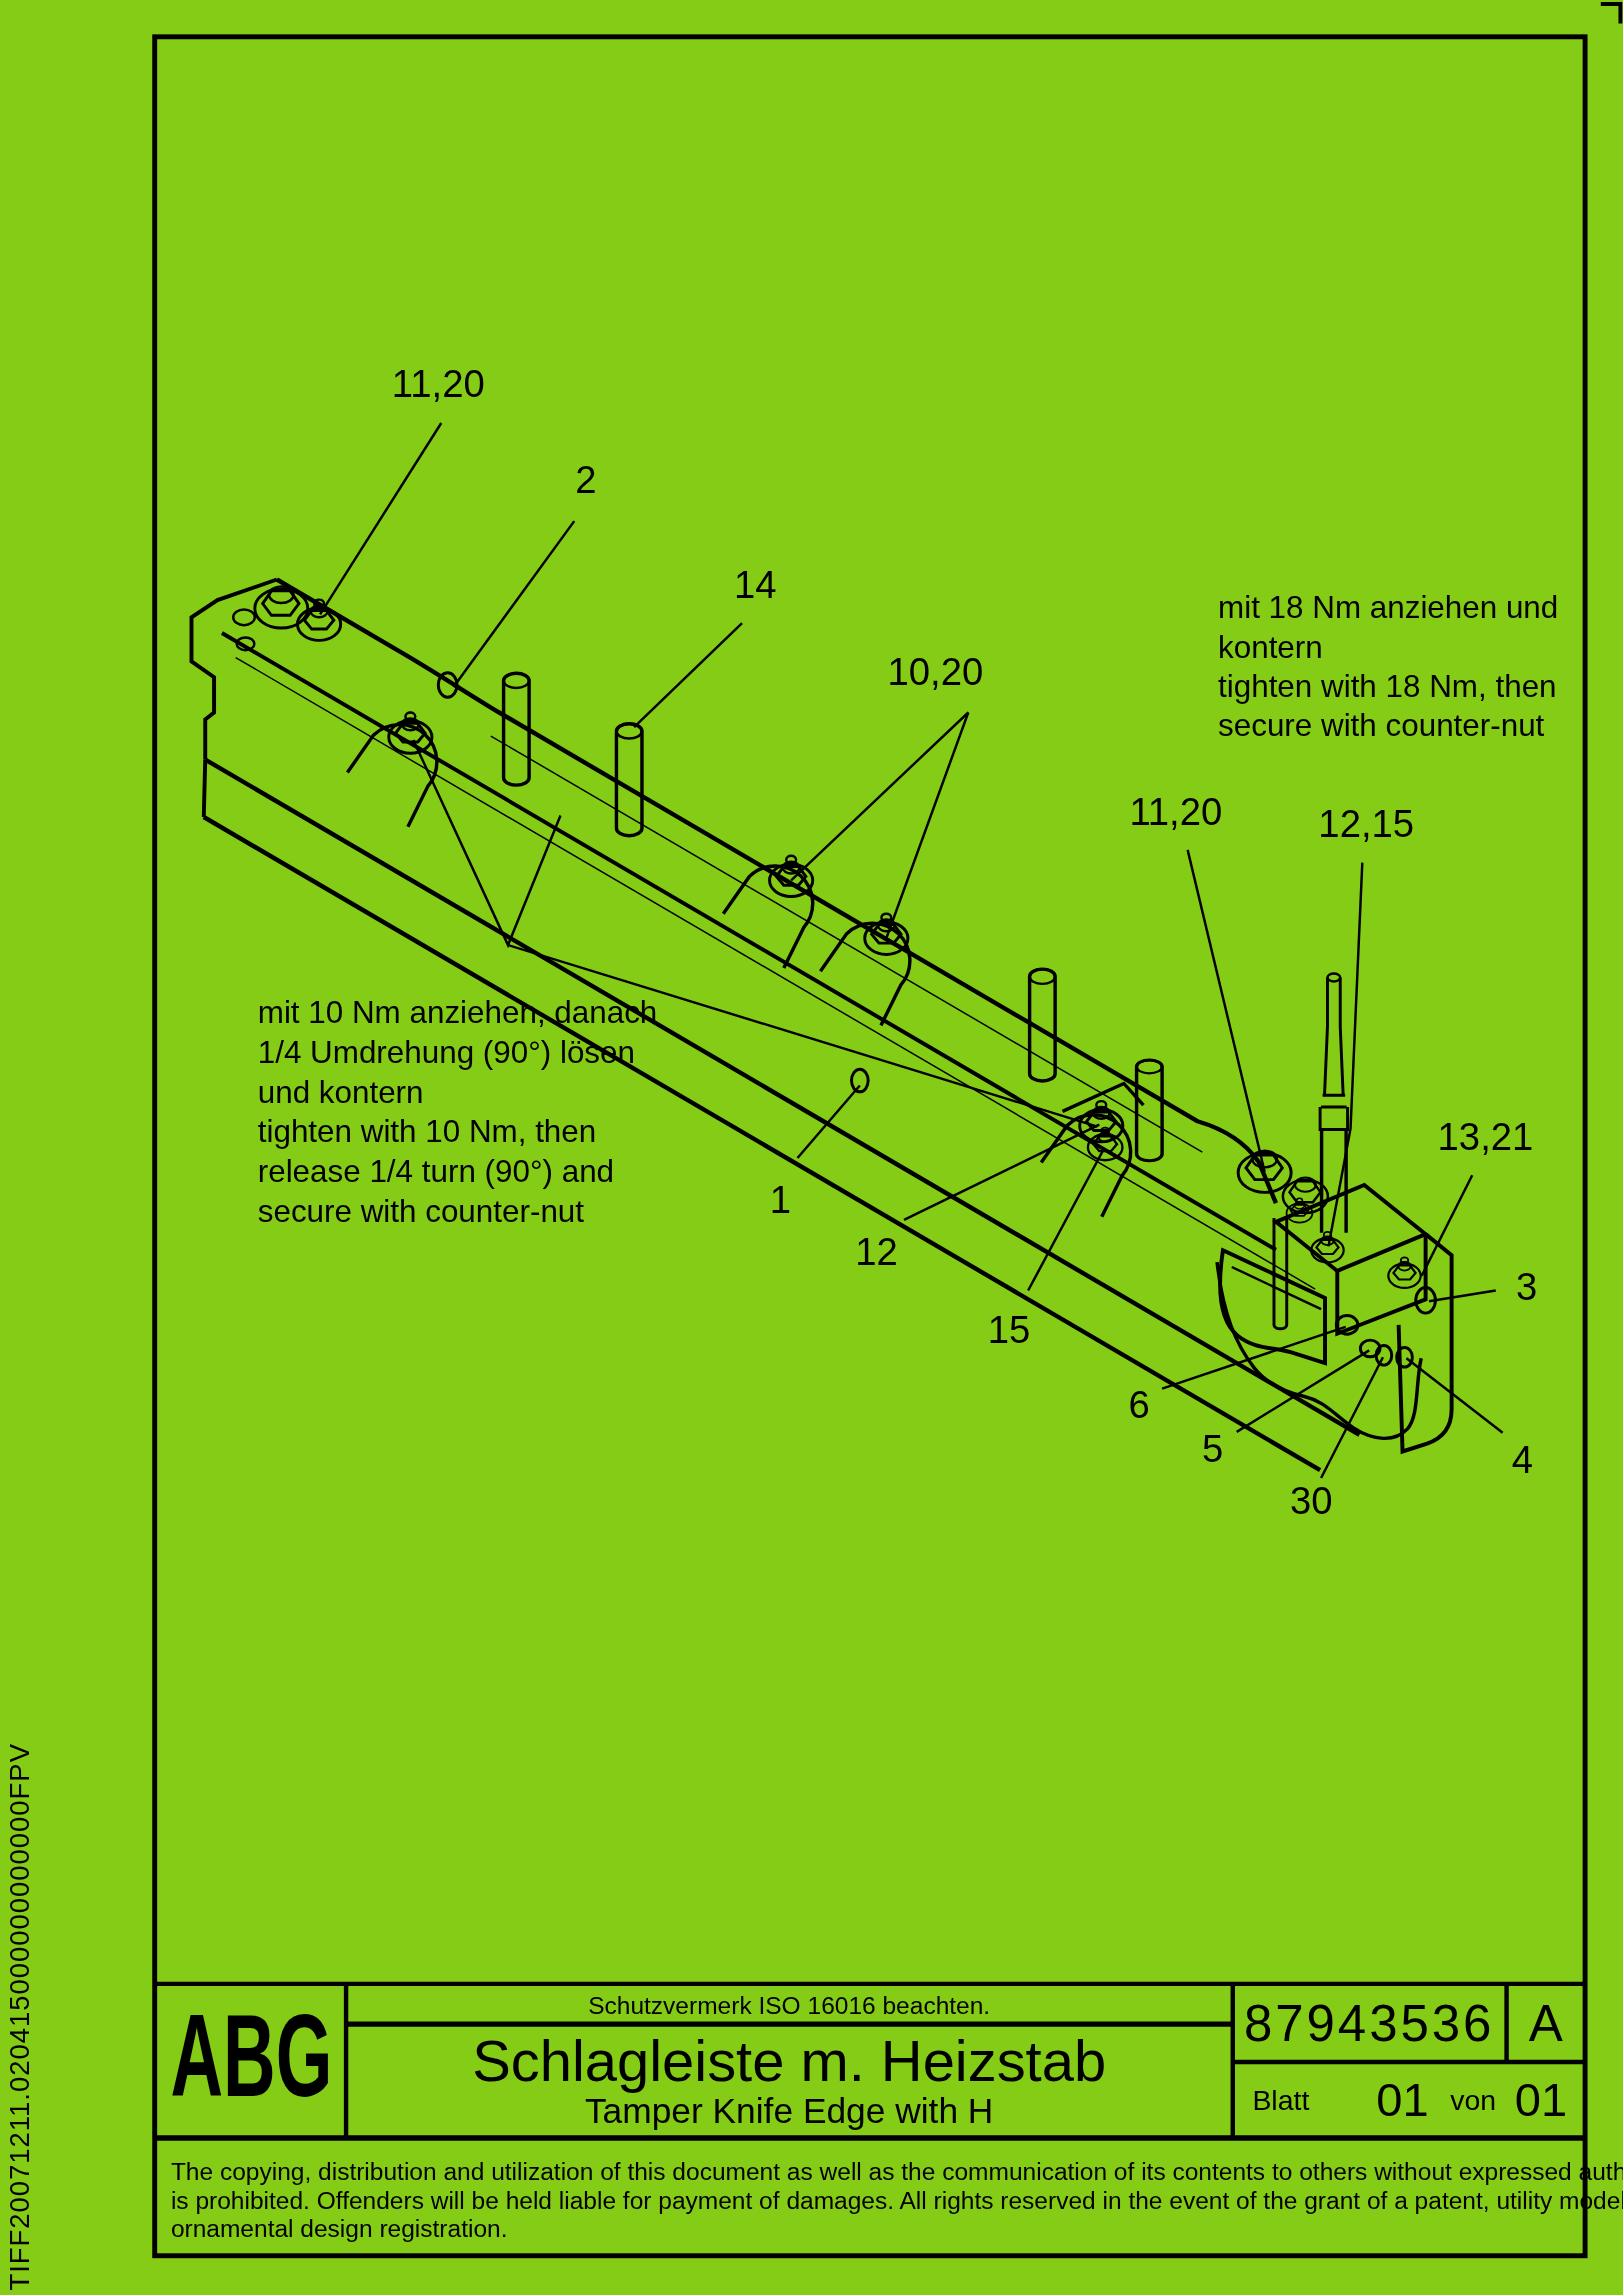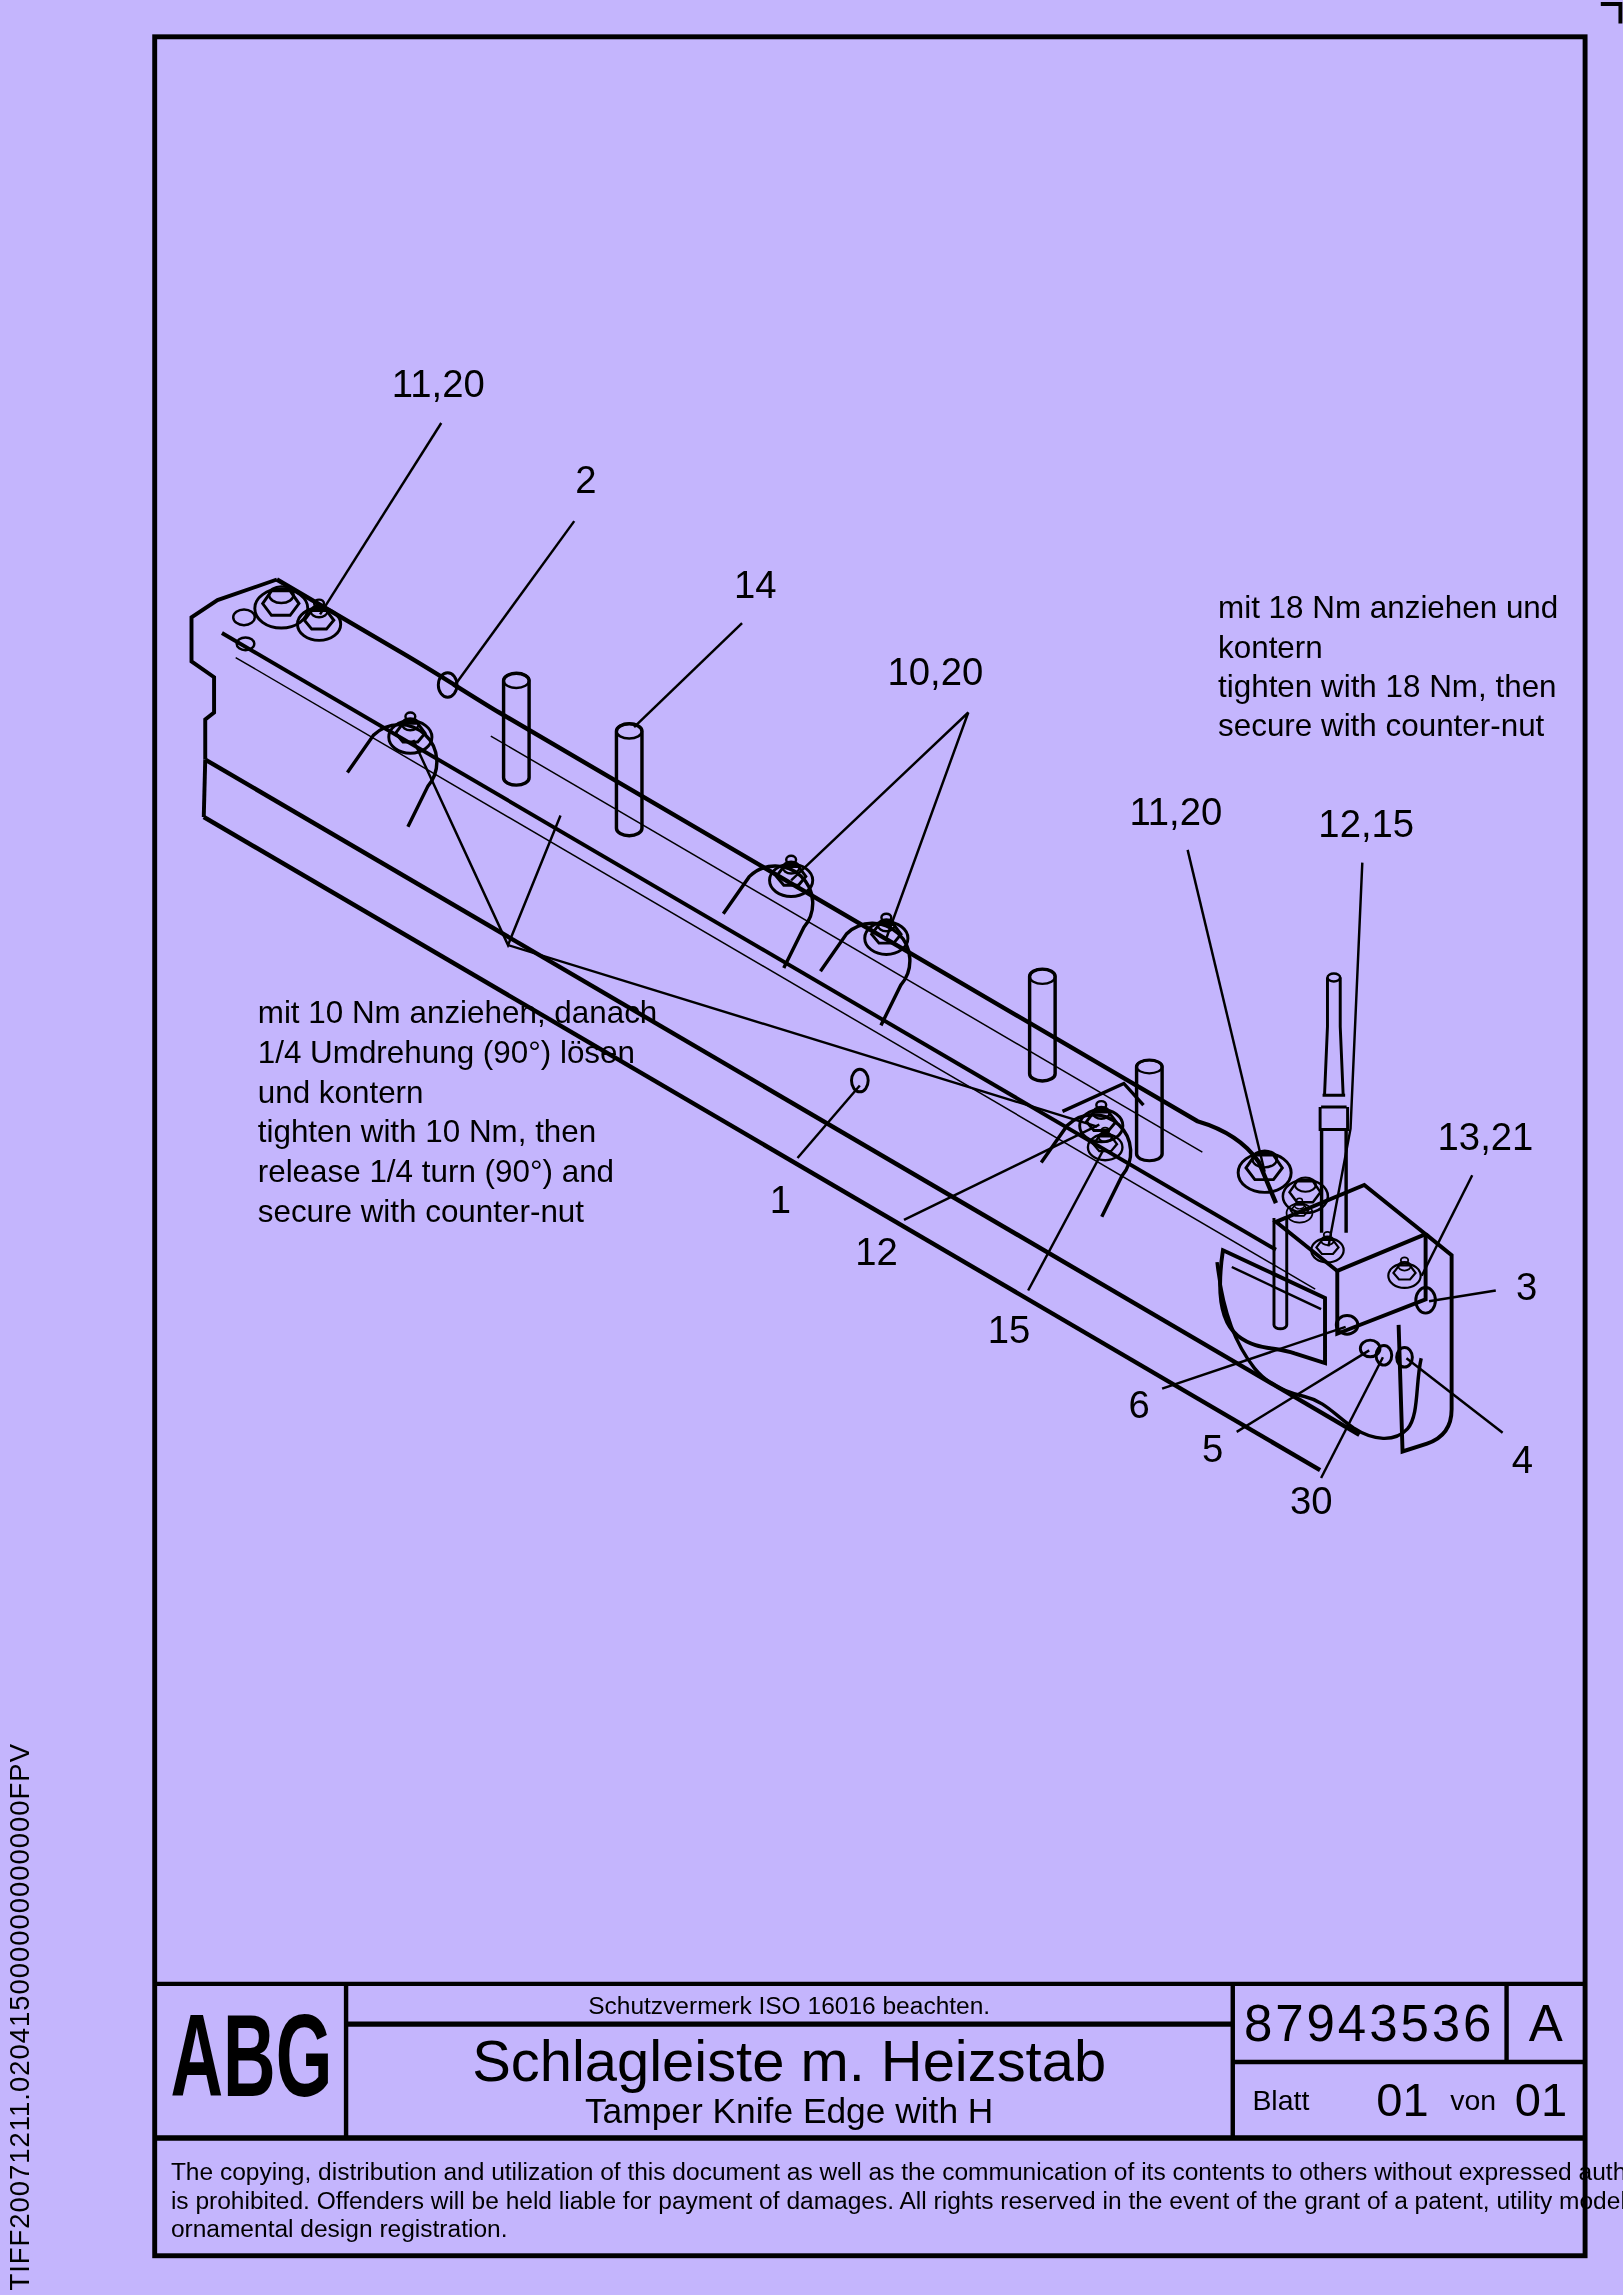--- a/index.html
+++ b/index.html
@@ -1,16 +1,16 @@
 <!DOCTYPE html>
 <html style="font-size:7.9px"><head>
 <meta charset="utf-8">
 <style>
   html,body{margin:0;padding:0;background:#ffffff;}
-  .page{position:relative;width:1623px;height:2295px;background:#c4b5fd;overflow:hidden;
+  .page{position:relative;width:1623px;height:2295px;background:#84cc16;overflow:hidden;
         font-family:"Liberation Sans",sans-serif;}
   svg{position:absolute;left:0;top:0;}
   svg text{fill:#000;font-family:"Liberation Sans","DejaVu Sans",sans-serif;}
   .ln{stroke:#000;fill:none;}
   .t-callout{font-size:78px;}
   .t-note{font-size:64px;}
   .t-small{font-size:50px;}
   .t-title{font-size:118px;}
   .t-sub{font-size:72px;}
   .t-doc{font-size:104px;letter-spacing:6px;}

